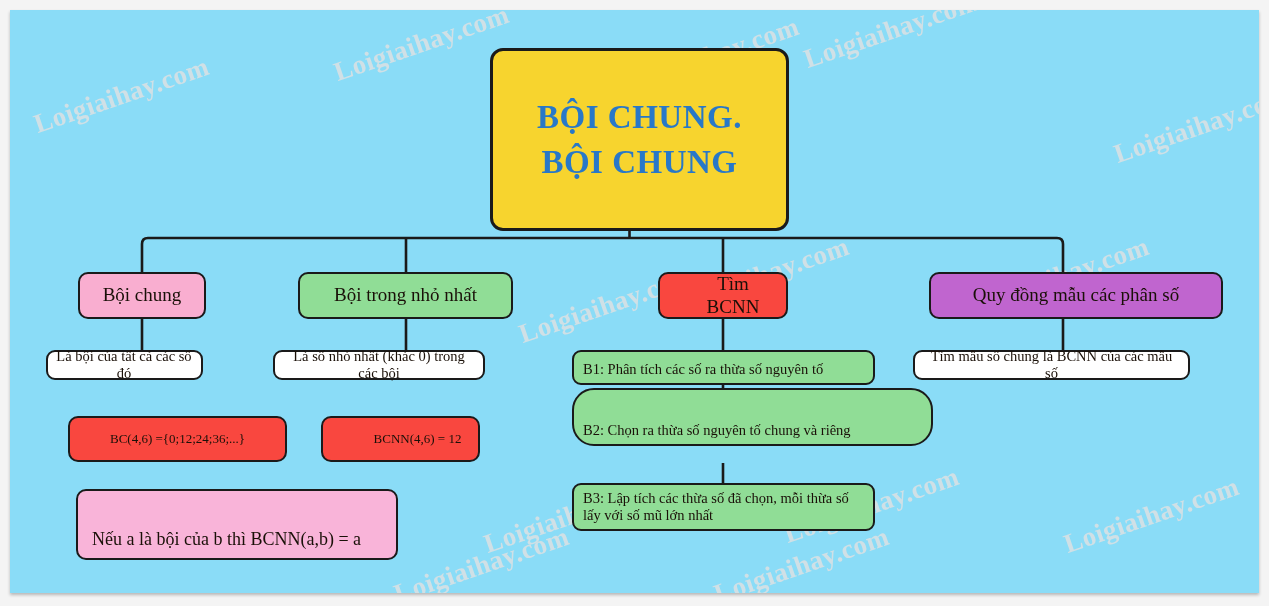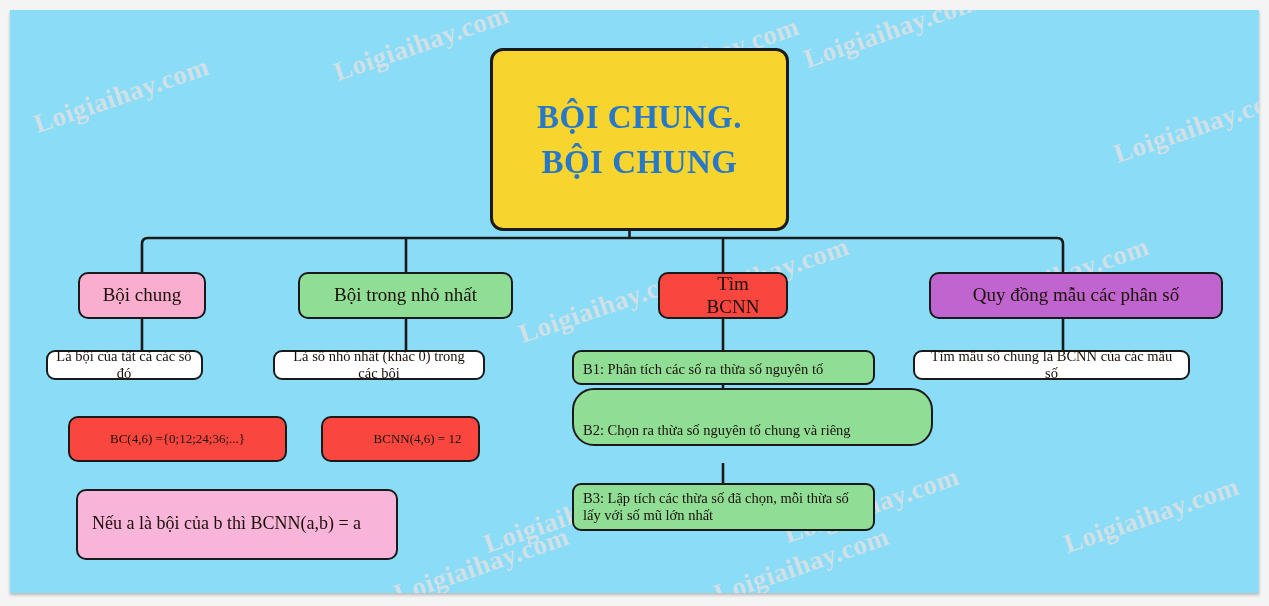--- a/index.html
+++ b/index.html
@@ -106,21 +106,21 @@
   .chip-red {
     background: #f9473f;
     height: 46px;
     font-size: 13px;
     padding: 0 12px;
     border-radius: 10px;
   }
   .note-pink {
     background: #f9b4d9;
     font-size: 18px;
-    padding: 24px 14px;
+    padding: 8px 14px;
     border-radius: 10px;
   }
 </style>
 </head>
 <body>
 
 <div id="stage">
   <div id="canvas">
 
     <div class="wm-layer">

